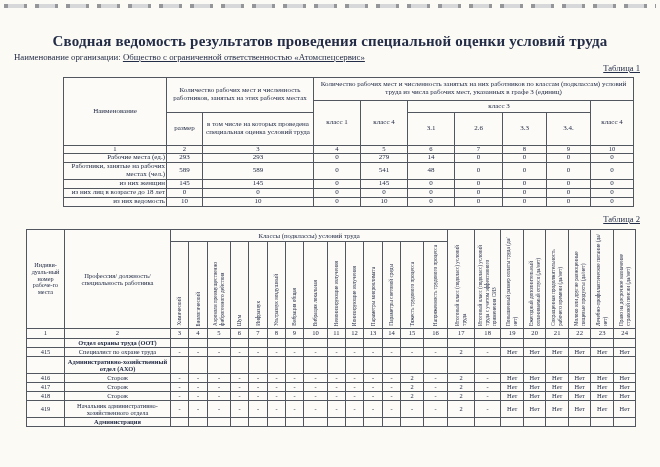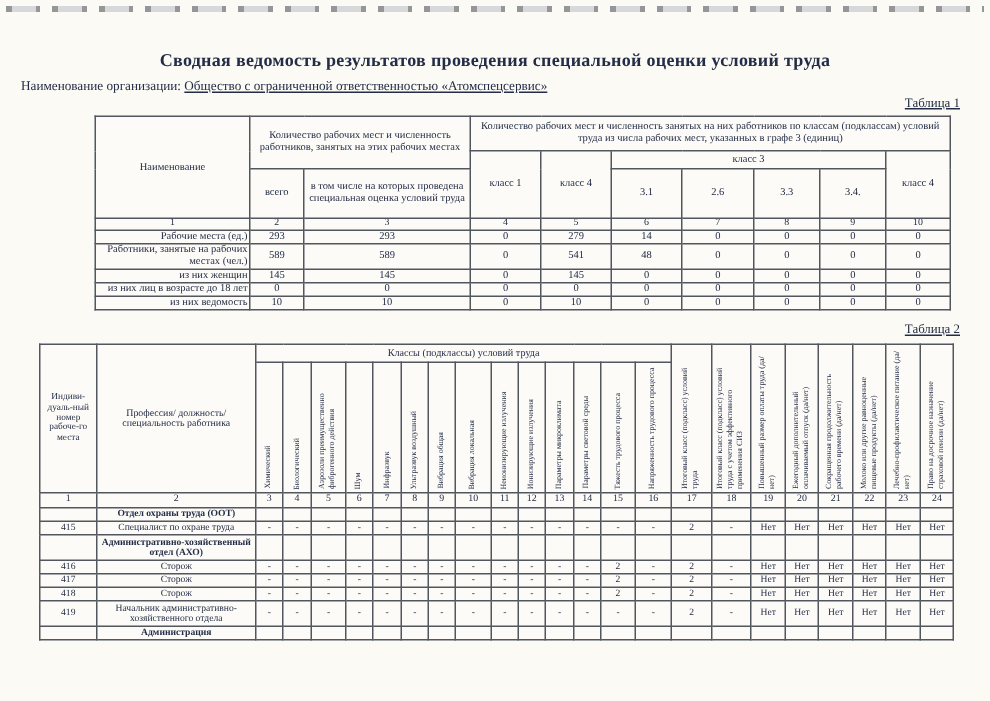--- a/index.html
+++ b/index.html
@@ -2,21 +2,21 @@
 <html><head>
 <meta charset="utf-8">
 <style>
   html,body{margin:0;padding:0}
   body{width:660px;height:467px;position:relative;overflow:hidden;
        background:#fbfaf5;color:#242d47;
        font-family:"Liberation Serif","DejaVu Serif",serif;}
   .top-marks{position:absolute;top:4px;left:4px;width:652px;height:4px;opacity:.55;
        background:repeating-linear-gradient(90deg,#40454f 0 4px,#b9bcc2 4px 20px,#40454f 20px 23px,transparent 23px 31px);}
   .title{position:absolute;top:33px;left:0;width:100%;text-align:center;
-       font-weight:bold;font-size:12px;letter-spacing:.2px;}
+       font-weight:bold;font-size:15px;letter-spacing:.2px;}
   .orgline{position:absolute;top:52px;left:14px;font-size:8.8px;}
   .orgname{text-decoration:underline;}
   .cap{position:absolute;right:20px;font-size:8.6px;text-decoration:underline;}
   .cap1{top:63px}.cap2{top:214px}
   table{border-collapse:collapse;table-layout:fixed;position:absolute;background:#fcfbf7;}
   td{border:1px solid #51565f;padding:0 1px;text-align:center;vertical-align:middle;
      overflow:hidden;line-height:1.12;}
   #t1{left:63px;top:77px;width:570px;font-size:7px;}
   #t2{left:26px;top:229px;width:609px;font-size:6.4px;}
   #t1 .lbl{text-align:right;padding-left:3px;white-space:nowrap;}
@@ -58,21 +58,21 @@
     <td colspan="2" rowspan="2">Количество рабочих мест и численность работников, занятых на этих рабочих местах</td>
     <td colspan="7">Количество рабочих мест и численность занятых на них работников по классам (подклассам) условий труда из числа рабочих мест, указанных в графе 3 (единиц)</td>
   </tr>
   <tr style="height:12px">
     <td rowspan="2">класс 1</td>
     <td rowspan="2">класс 4</td>
     <td colspan="4">класс 3</td>
     <td rowspan="2">класс 4</td>
   </tr>
   <tr style="height:33px">
-    <td>всего</td>
+    <td>размер</td>
     <td>в том числе на которых проведена специальная оценка условий труда</td>
     <td>3.1</td>
     <td>2.6</td>
     <td>3.3</td>
     <td>3.4.</td>
   </tr>
   <tr class="numr" style="height:8px">
     <td>1</td>
         <td>2</td>
     <td>3</td>

